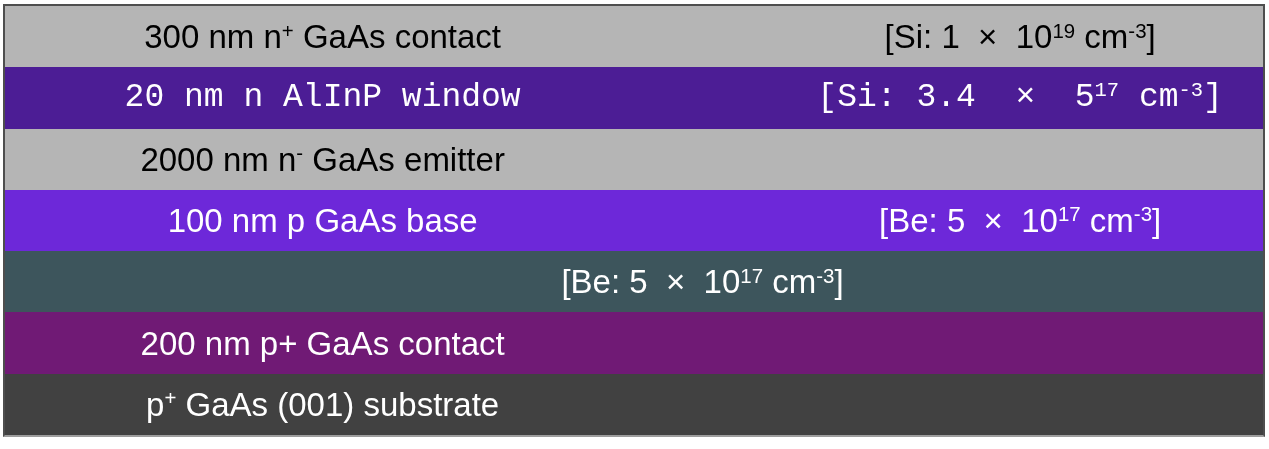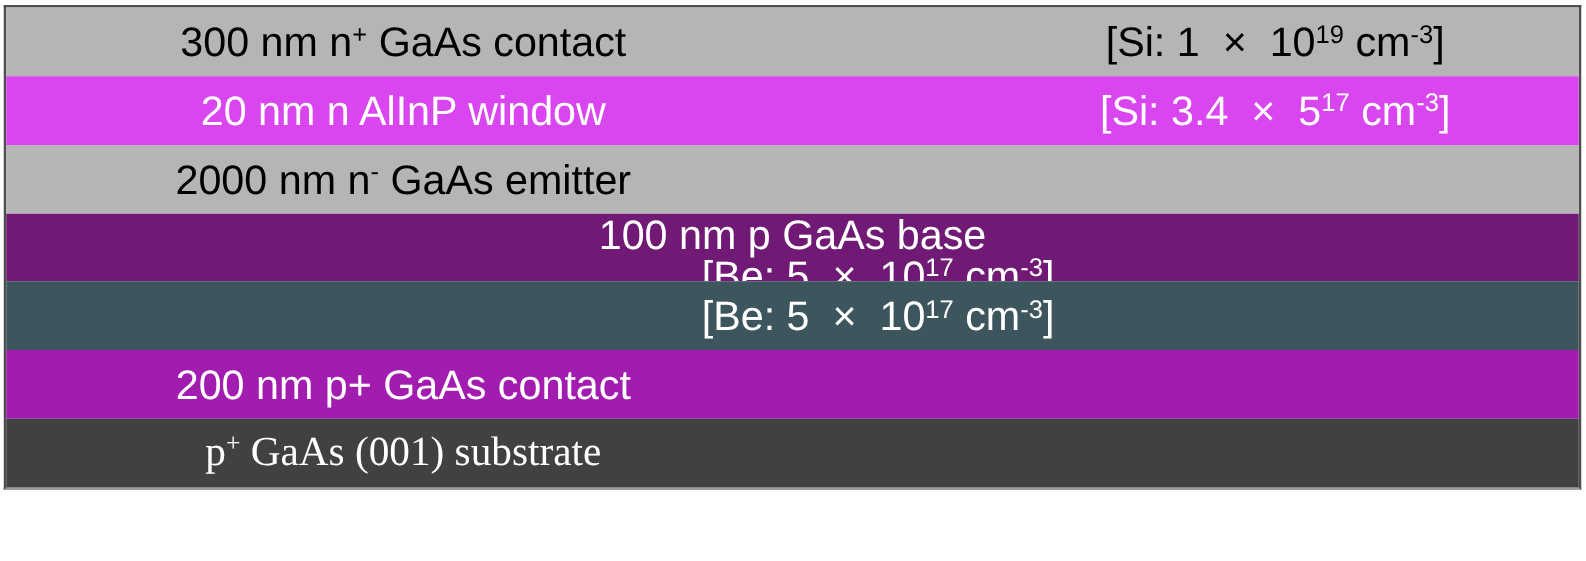--- a/index.html
+++ b/index.html
@@ -9,21 +9,21 @@
     width: 1269px;
     height: 449px;
     font-family: "Liberation Sans", sans-serif;
     overflow: hidden;
   }
   .stack {
     position: absolute;
     left: 3px;
     top: 4px;
     width: 1262px;
-    height: 388px;
+    height: 433px;
     box-sizing: border-box;
     border: 2px solid #4e4e4e;
     border-bottom-color: #9d9d9d;
     display: grid;
     grid-template-rows: repeat(7, 1fr);
   }
   .row {
     display: flex;
     align-items: center;
     font-size: 33px;
@@ -51,39 +51,39 @@
 </style>
 </head>
 <body>
 
 <div class="stack">
   <div class="row" style="background: rgb(181, 181, 181); color: rgb(0, 0, 0);">
     <div class="cell left"><span>300 nm n</span><sup>+</sup><span> GaAs contact</span></div>
     <div class="cell right"><span>[Si: 1  ×  10</span><sup>19</sup><span> cm</span><sup>-3</sup><span>]</span></div>
   </div>
 
-  <div class="row" style="background: #d946ef; color: rgb(255, 255, 255);">
+  <div class="row" style="background: #4c1d95; color: rgb(255, 255, 255); font-family: Liberation Mono, monospace;">
     <div class="cell left"><span>20 nm n AlInP window</span></div>
     <div class="cell right"><span>[Si: 3.4  ×  5</span><sup>17</sup><span> cm</span><sup>-3</sup><span>]</span></div>
   </div>
 
   <div class="row" style="background: rgb(181, 181, 181); color: rgb(0, 0, 0); gap: 16px;">
     <div class="cell left"><span>2000 nm n</span><sup>-</sup><span> GaAs emitter</span></div>
   </div>
 
-  <div class="row" style="background: #701a75; color: rgb(255, 255, 255); flex-direction: column;">
+  <div class="row" style="background: #6d28d9; color: rgb(255, 255, 255);">
     <div class="cell left"><span>100 nm p GaAs base</span></div>
     <div class="cell right"><span>[Be: 5  ×  10</span><sup>17</sup><span> cm</span><sup>-3</sup><span>]</span></div>
   </div>
 
   <div class="row" style="background: rgb(61, 85, 92); color: rgb(255, 255, 255);">
     <div class="cell right"><span>[Be: 5  ×  10</span><sup>17</sup><span> cm</span><sup>-3</sup><span>]</span></div>
   </div>
 
-  <div class="row" style="background: #a21caf; color: rgb(255, 255, 255);">
+  <div class="row" style="background: #701a75; color: rgb(255, 255, 255);">
     <div class="cell left"><span>200 nm p+ GaAs contact</span></div>
   </div>
 
-  <div class="row" style="background: rgb(65, 65, 65); color: rgb(255, 255, 255); font-family: Liberation Serif, serif;">
+  <div class="row" style="background: rgb(65, 65, 65); color: rgb(255, 255, 255);">
     <div class="cell left"><span>p</span><sup>+</sup><span> GaAs (001) substrate</span></div>
     <div class="cell right"></div>
   </div>
 </div>
 
 </body></html>

